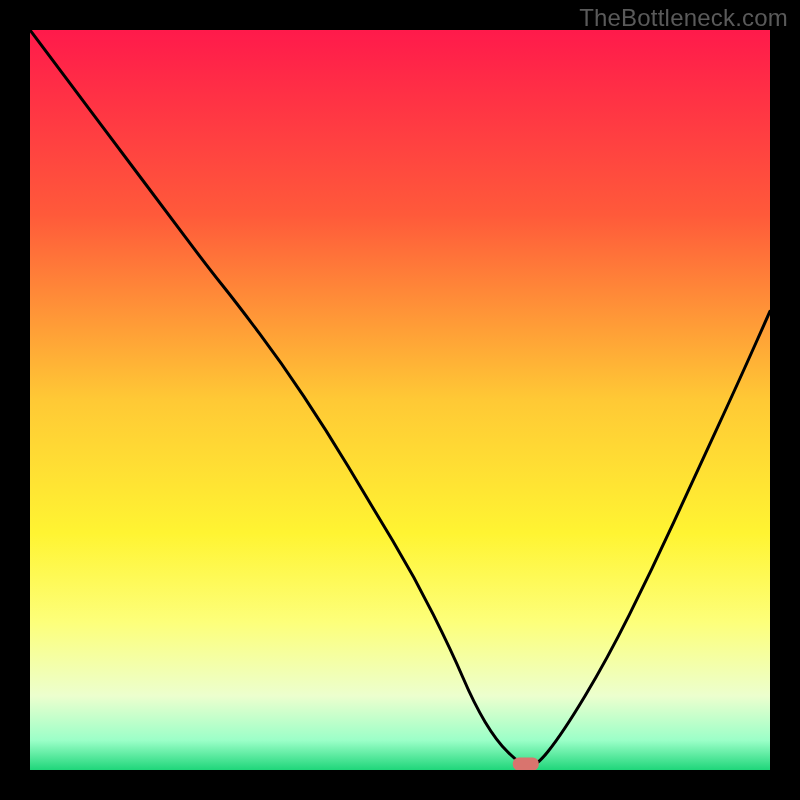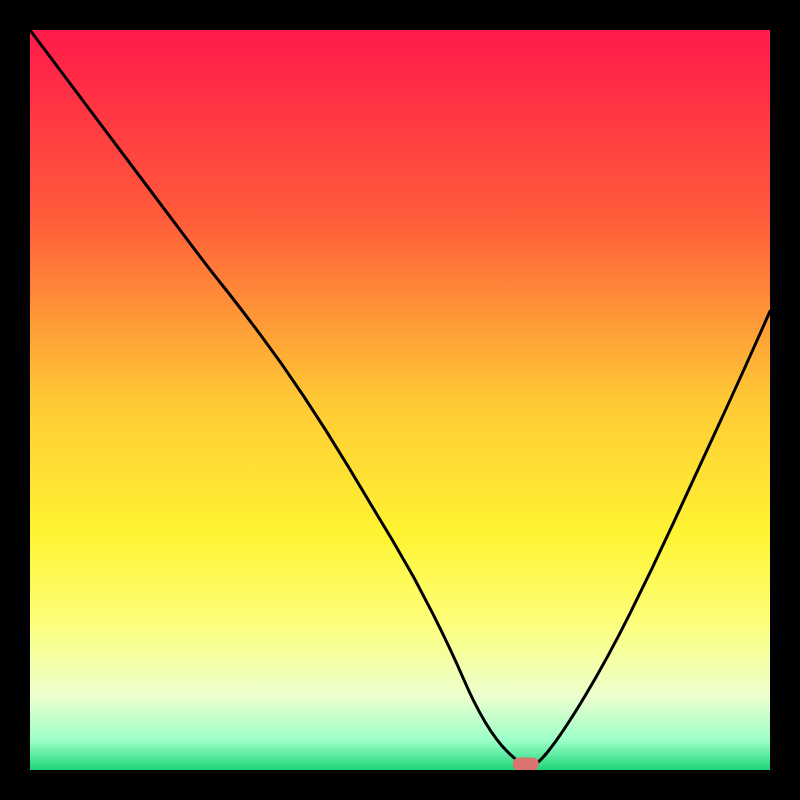--- a/index.html
+++ b/index.html
@@ -31,20 +31,21 @@
     font-size: 24px;
     font-weight: 500;
     letter-spacing: 0.2px;
     user-select: none;
   }
 </style>
 </head>
 <body>
 
 <div class="stage">
+  <div class="watermark">TheBottleneck.com</div>
 
   <svg class="plot" viewBox="0 0 740 740" preserveAspectRatio="none">
     <defs>
       <linearGradient id="bg-grad" x1="0" y1="0" x2="0" y2="1">
           <stop offset="0%" stop-color="#ff1a4b"></stop>
           <stop offset="25%" stop-color="#ff5a3a"></stop>
           <stop offset="50%" stop-color="#ffc935"></stop>
           <stop offset="68%" stop-color="#fff432"></stop>
           <stop offset="80%" stop-color="#fdff7a"></stop>
           <stop offset="90%" stop-color="#ecffce"></stop>

